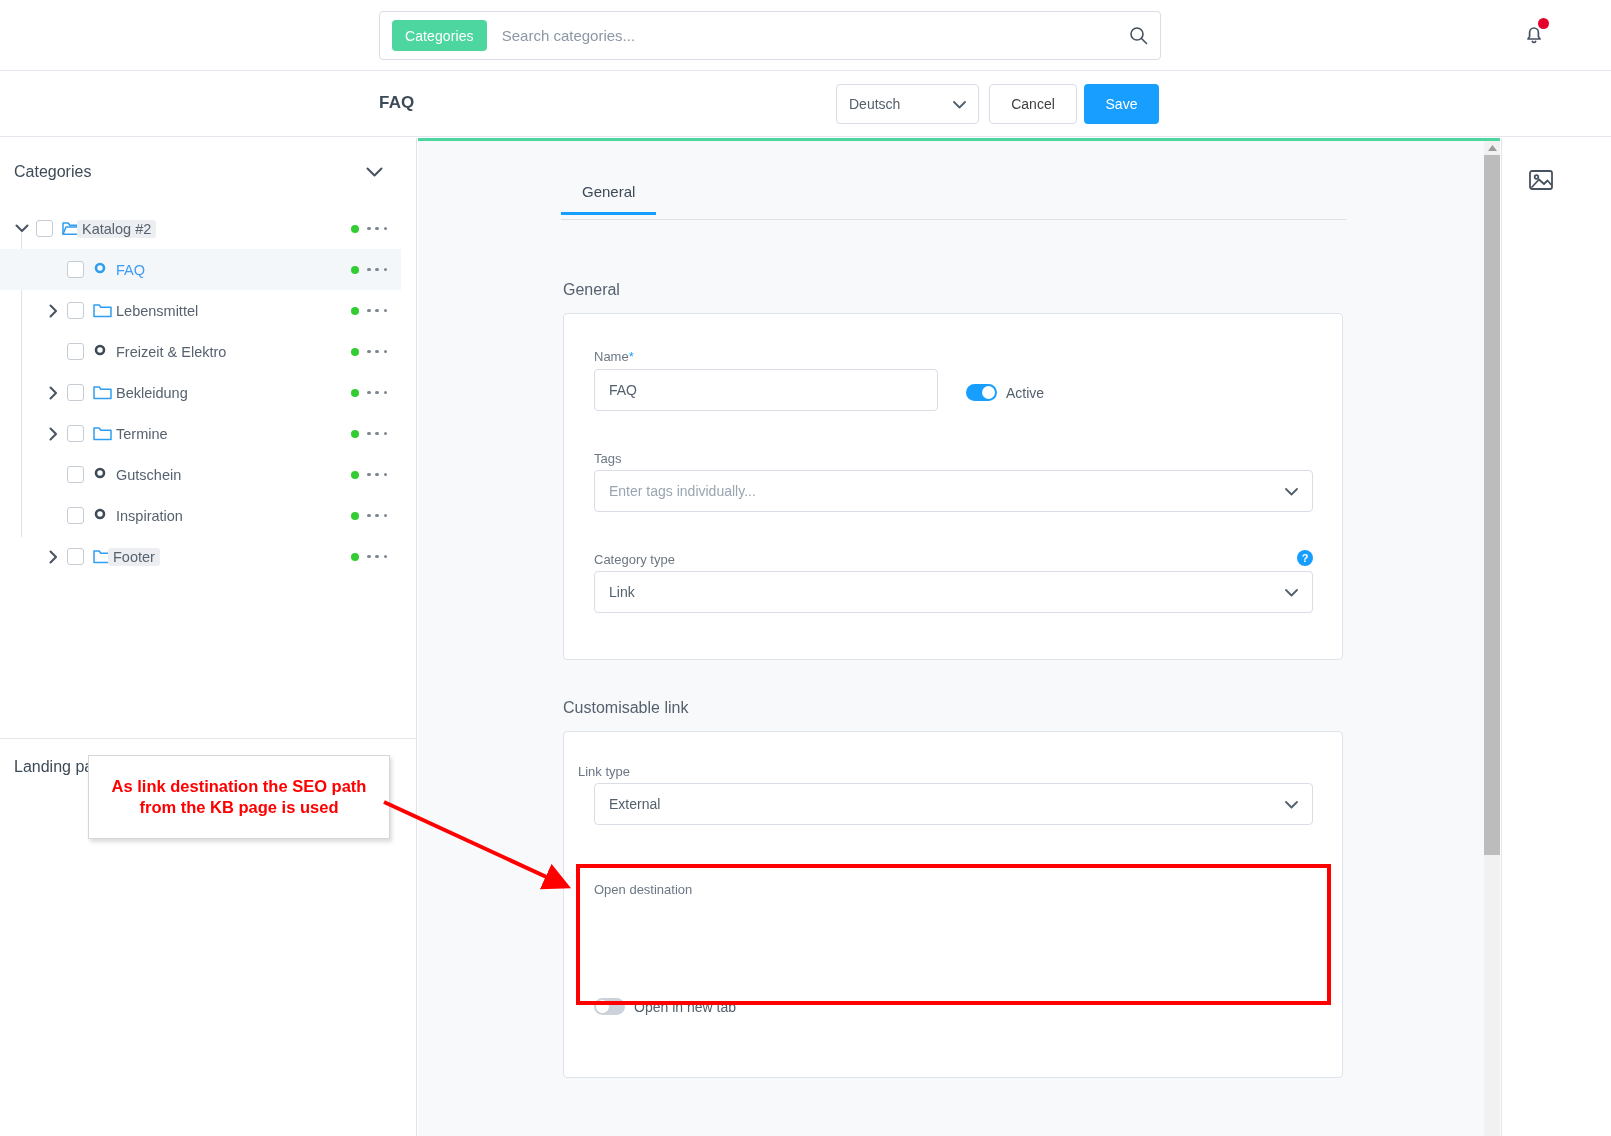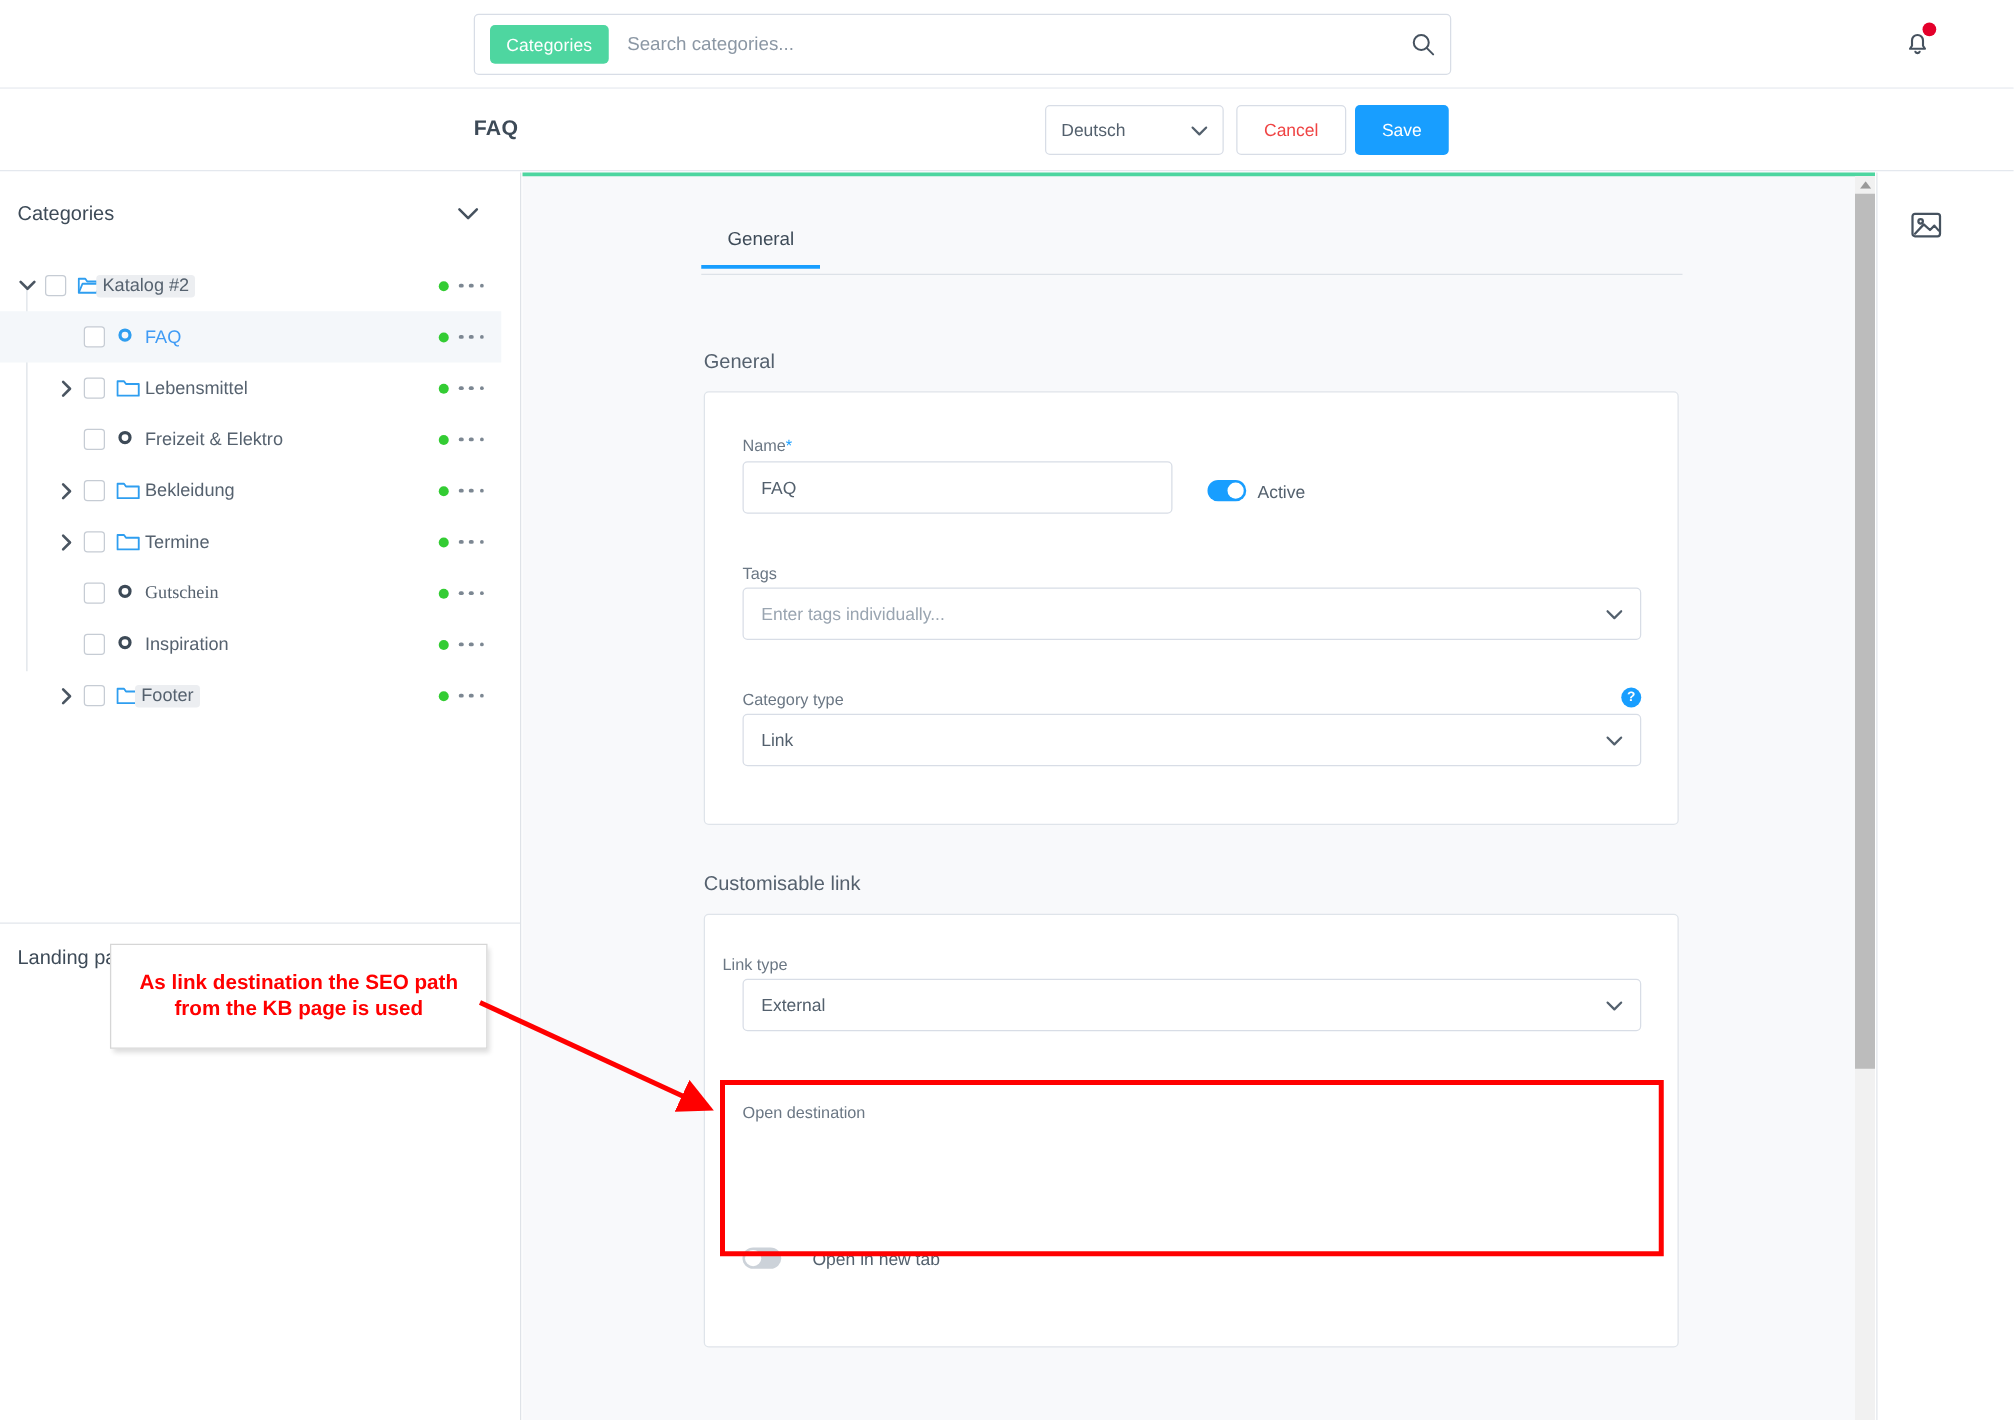--- a/index.html
+++ b/index.html
@@ -58,21 +58,21 @@
   .lang-select {
     position: absolute; left: 836px; top: 13px; width: 143px; height: 40px;
     border: 1px solid #d8dde6; border-radius: 4px; background: #fff;
     display: flex; align-items: center; padding: 0 12px; cursor: pointer;
     font-size: 14px; color: #53606d;
   }
   .lang-select .chev { margin-left: auto; }
   .btn-cancel {
     position: absolute; left: 989px; top: 13px; width: 88px; height: 40px;
     border: 1px solid #d8dde6; border-radius: 4px; background: #fff;
-    color: #ef4444; font-size: 14px; cursor: pointer;
+    color: #404040; font-size: 14px; cursor: pointer;
     font-family: "Liberation Sans", sans-serif;
   }
   .btn-save {
     position: absolute; left: 1084px; top: 13px; width: 75px; height: 40px;
     border: 0; border-radius: 4px; background: #189eff;
     color: #fff; font-size: 14px; cursor: pointer;
     font-family: "Liberation Sans", sans-serif;
   }
 
   
@@ -377,21 +377,21 @@
           <i></i>
           <i></i>
           <i></i>
         </div>
       </div>
       <div class="node" style="top: 246px; position: absolute; left: 0px; width: 417px;">
         <div class="cb" style="left: 67px;"></div>
         <div class="ficon" style="left: 93px; margin-top: 1px;"><svg width="14" height="14" viewBox="0 0 14 14" fill="none" stroke="#3d4a57" stroke-width="2.6">
             <circle cx="7" cy="7" r="4"></circle>
           </svg></div>
-        <div class="lbl" style="left: 116px; font-family: Liberation Serif, serif;">Gutschein</div>
+        <div class="lbl" style="left: 116px;">Gutschein</div>
         <div class="dot"></div>
         <div class="dots">
           <i></i>
           <i></i>
           <i></i>
         </div>
       </div>
       <div class="node" style="top: 287px; position: absolute; left: 0px; width: 417px;">
         <div class="cb" style="left: 67px;"></div>
         <div class="ficon" style="left: 93px; margin-top: 1px;"><svg width="14" height="14" viewBox="0 0 14 14" fill="none" stroke="#3d4a57" stroke-width="2.6">
@@ -489,21 +489,21 @@
             <polyline points="1,1 6.5,6.5 12,1"></polyline>
           </svg>
       </span>
     </div>
 
     <div class="fld-label" style="left:30px; top:150px;">Open destination</div>
 
     <div class="toggle off" style="left:30px; top:266px;">
         <span class="knob"></span>
       </div>
-    <div class="toggle-label" style="left:86px; top:267px;">Open in new tab</div>
+    <div class="toggle-label" style="left:70px; top:267px;">Open in new tab</div>
   </div>
 
 </div>
 
 <div class="red-box" style="left:576px; top:864px; width:755px; height:141px;"></div>
 
 <div class="callout">
   <div class="callout-text">As link destination the SEO path from the KB page is used</div>
 </div>
 <svg class="arrow-svg" width="220" height="120" viewBox="0 0 220 120">

